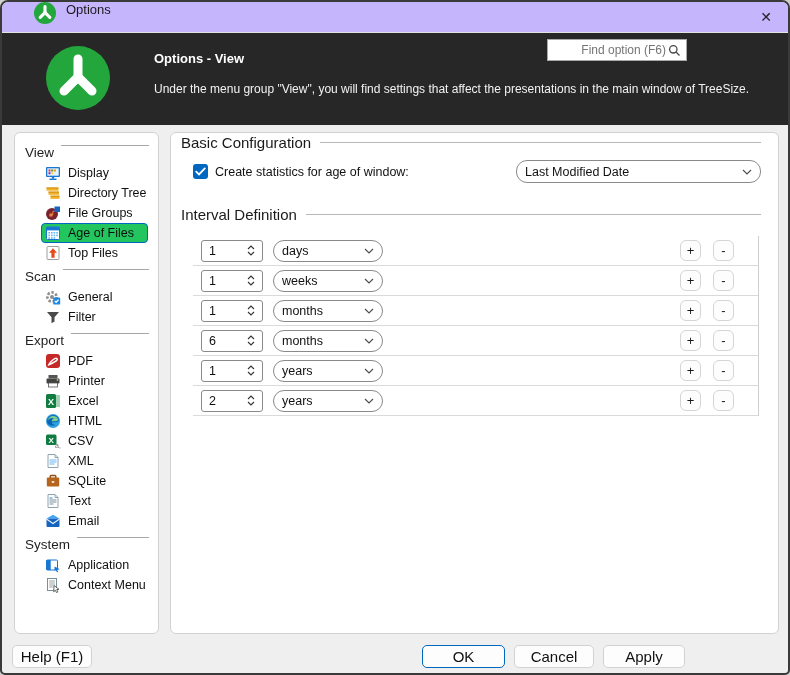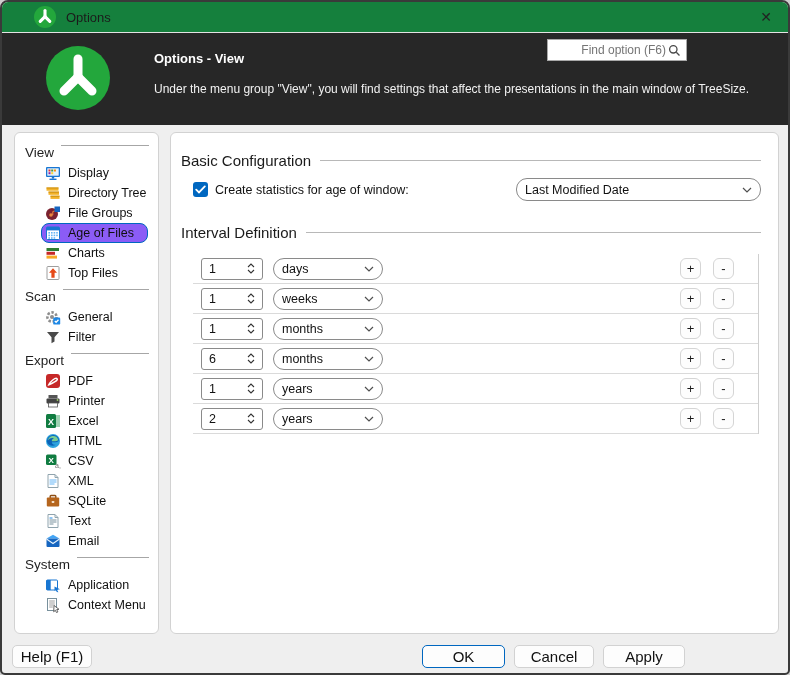--- a/index.html
+++ b/index.html
@@ -1,19 +1,19 @@
 <!DOCTYPE html>
 <html><head>
 <meta charset="utf-8">
 <style>
   html,body{margin:0;padding:0;background:#cfcfcf;font-family:"Liberation Sans",sans-serif;}
   .window{position:relative;width:790px;height:675px;box-sizing:border-box;background:#efefef;
           border:2px solid #3a3a3a;border-radius:8px 8px 5px 5px;overflow:hidden;}
   
-  .titlebar{height:30px;background:#15803d;display:flex;align-items:center;padding-left:32px;border-bottom:1px solid #e3e3e3;}
+  .titlebar{height:30px;background:#c4b5fd;display:flex;align-items:flex-start;padding-left:32px;border-bottom:1px solid #e3e3e3;}
   .titlebar .app-icon{width:22px;height:22px;flex:none;}
   .titlebar .title{margin-left:10px;font-size:13px;color:#1b1b1b;}
   .close-btn{margin-left:auto;width:44px;height:30px;display:flex;align-items:center;justify-content:center;
              font-size:14px;color:#222;cursor:default;}
   
   .header{position:relative;height:92px;background:#272727;}
   .big-logo{position:absolute;left:44px;top:13px;width:64px;height:64px;}
   .header-title{position:absolute;left:152px;top:18px;font-size:13px;font-weight:bold;color:#ffffff;}
   .header-desc{position:absolute;left:152px;top:49px;font-size:12px;color:#f2f2f2;width:615px;}
   .searchbox{position:absolute;left:545px;top:6px;width:140px;height:22px;background:#fff;border:1px solid #a9a9a9;
@@ -23,28 +23,28 @@
   .searchbox .mag{flex:none;margin-right:5px;display:flex;}
   
   .sidebar{position:absolute;left:12px;top:130px;width:145px;height:502px;background:#fff;border:1px solid #d2d2d2;
            border-radius:6px;box-sizing:border-box;padding:0 9px 0 10px;overflow:hidden;}
   .tree-section-header{display:flex;gap:7px;height:18px;margin-top:6px;}
   .tree-section-header:first-child{margin-top:12px;}
   .tree-section-header .sec-label{font-size:13.5px;color:#1f1f1f;}
   .tree-section-header .rule{flex:1;height:1px;background:#a6a6a6;}
   .tree-item{display:flex;align-items:center;height:20px;box-sizing:border-box;margin-left:16px;margin-right:1px;
              padding-left:3px;gap:7px;border:1.5px solid transparent;border-radius:4px;font-size:12.5px;color:#101010;}
-  .tree-item.selected{background:#8b5cf6;border-color:#0067c0;border-radius:8px;}
+  .tree-item.selected{background:#22c55e;border-color:#0067c0;}
   .ticon{width:16px;height:16px;flex:none;display:flex;align-items:center;justify-content:center;}
   .main{position:absolute;left:168px;top:130px;width:609px;height:502px;background:#fff;border:1px solid #d2d2d2;
         border-radius:6px;box-sizing:border-box;padding:0 17px 0 10px;}
   .group-header{display:flex;align-items:center;gap:9px;height:18px;}
   .group-header .grp-label{font-size:15px;color:#1a1a1a;white-space:nowrap;}
   .group-header .rule{flex:1;height:1px;background:#b8b8b8;}
-  .gh-basic{margin-top:18px;}
+  .gh-basic{}
   .gh-intervals{margin-top:22px;}
   .basic-row{display:flex;align-items:center;margin-top:9px;padding-left:12px;height:23px;}
   .checkbox{width:15px;height:15px;background:#0067c0;border-radius:3px;display:flex;align-items:center;justify-content:center;flex:none;}
   .cb-label{margin-left:7px;font-size:12.5px;color:#111;}
   .dropdown{height:22px;background:#fff;border:1px solid #8a8a8a;border-radius:11px;display:flex;align-items:center;
             box-sizing:border-box;font-size:12.5px;color:#111;}
   .dropdown .dd-text{flex:1;padding-left:8px;white-space:nowrap;overflow:hidden;}
   .dropdown .dd-chev{flex:none;margin-right:8px;display:flex;}
   .dd-date{margin-left:auto;width:245px;height:23px;}
   
@@ -178,30 +178,20 @@
               <rect x="6" y="12.2" width="1.6" height="1.6"></rect>
               <rect x="8.6" y="12.2" width="1.6" height="1.6"></rect>
             </g>
           </svg>
         </span>
       <span>Age of Files</span>
     </div>
     <div class="tree-item">
       <span class="ticon">
           <svg viewBox="0 0 16 16" width="16" height="16">
-            <rect x="1.5" y="3" width="12.5" height="3" fill="#2e7d32"></rect>
-            <rect x="1.5" y="6.8" width="8.5" height="3" fill="#c62828"></rect>
-            <rect x="1.5" y="10.6" width="10.5" height="3" fill="#f9a825"></rect>
-          </svg>
-        </span>
-      <span>Charts</span>
-    </div>
-    <div class="tree-item">
-      <span class="ticon">
-          <svg viewBox="0 0 16 16" width="16" height="16">
             <rect x="2" y="1.5" width="12" height="13" rx="1" fill="#fff" stroke="#9e9e9e"></rect>
             <path d="M8 3.2l4 4.6H9.6v5H6.4v-5H4z" fill="#e64a19"></path>
           </svg>
         </span>
       <span>Top Files</span>
     </div>
 
     <div class="tree-section-header">
       <span class="sec-label">Scan</span>
         <span class="rule"></span>

